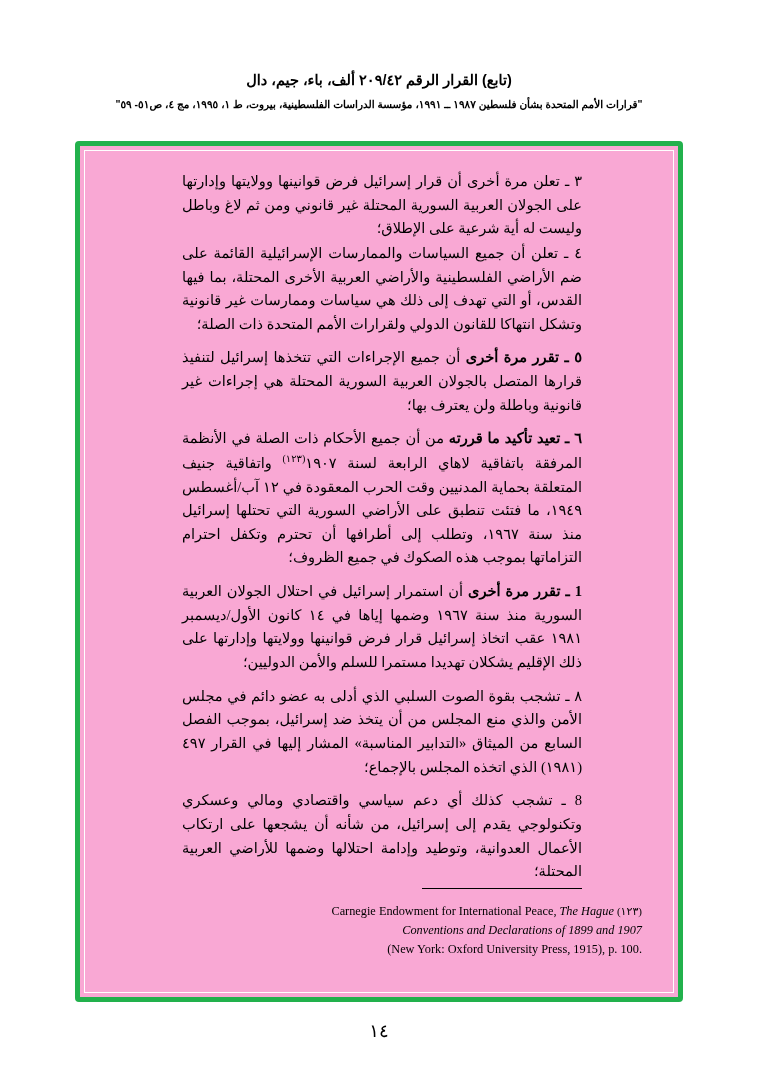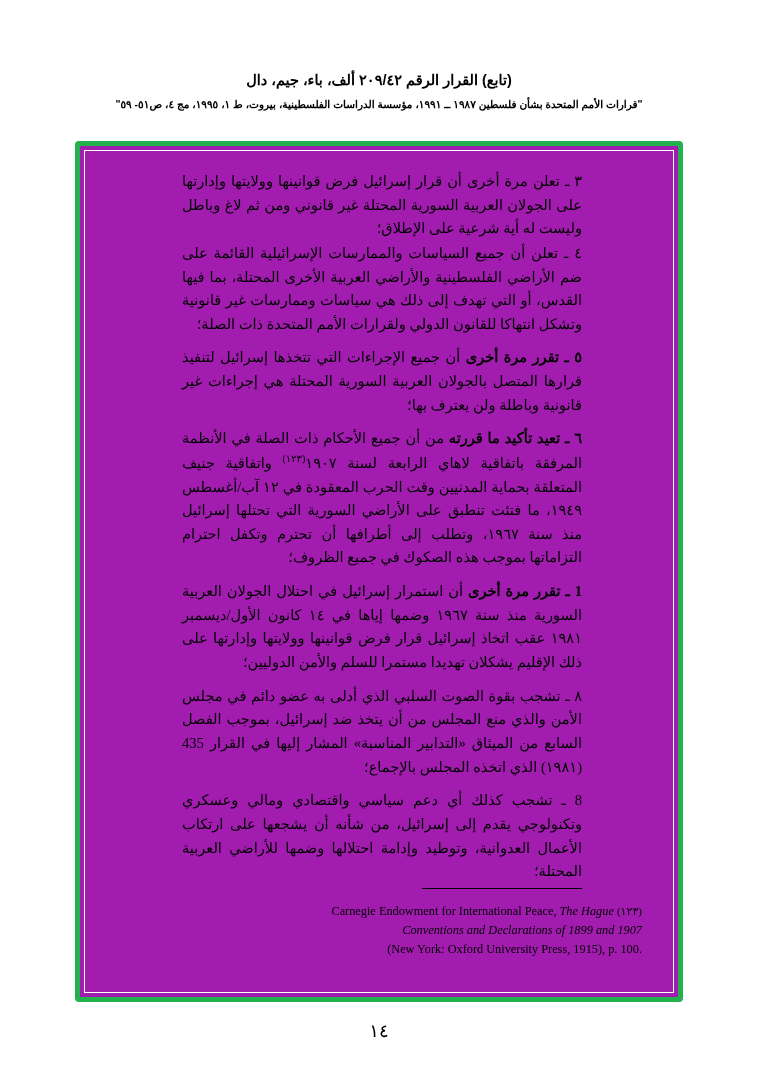--- a/index.html
+++ b/index.html
@@ -47,21 +47,21 @@
   
   .frame {
     position: absolute;
     top: 141px;
     left: 75px;
     width: 608px;
     height: 861px;
     border: 5px solid #22b14c;
     border-radius: 4px;
     box-sizing: border-box;
-    background: #a21caf;
+    background: #f9a8d4;
   }
   .frame-inner {
     position: absolute;
     inset: 4px;
     border: 1px solid #ffffff;
     box-sizing: border-box;
   }
 
   
   .body-col {
@@ -151,21 +151,21 @@
       <div class="gap"></div>
 
       <p class="para"><span class="lead">٦ ـ تعيد تأكيد ما قررته</span> <span>من أن جميع الأحكام ذات الصلة في الأنظمة المرفقة باتفاقية لاهاي الرابعة لسنة ١٩٠٧</span><sup class="note">(١٢٣)</sup><span> واتفاقية جنيف المتعلقة بحماية المدنيين وقت الحرب المعقودة في ١٢ آب/أغسطس ١٩٤٩، ما فتئت تنطبق على الأراضي السورية التي تحتلها إسرائيل منذ سنة ١٩٦٧، وتطلب إلى أطرافها أن تحترم وتكفل احترام التزاماتها بموجب هذه الصكوك في جميع الظروف؛</span></p>
 
       <div class="gap"></div>
 
       <p class="para"><span class="lead">1 ـ تقرر مرة أخرى</span> <span>أن استمرار إسرائيل في احتلال الجولان العربية السورية منذ سنة ١٩٦٧ وضمها إياها في ١٤ كانون الأول/ديسمبر ١٩٨١ عقب اتخاذ إسرائيل قرار فرض قوانينها وولايتها وإدارتها على ذلك الإقليم يشكلان تهديدا مستمرا للسلم والأمن الدوليين؛</span></p>
 
       <div class="gap"></div>
 
-      <p class="para">٨ ـ تشجب بقوة الصوت السلبي الذي أدلى به عضو دائم في مجلس الأمن والذي منع المجلس من أن يتخذ ضد إسرائيل، بموجب الفصل السابع من الميثاق «التدابير المناسبة» المشار إليها في القرار 435 (١٩٨١) الذي اتخذه المجلس بالإجماع؛</p>
+      <p class="para">٨ ـ تشجب بقوة الصوت السلبي الذي أدلى به عضو دائم في مجلس الأمن والذي منع المجلس من أن يتخذ ضد إسرائيل، بموجب الفصل السابع من الميثاق «التدابير المناسبة» المشار إليها في القرار ٤٩٧ (١٩٨١) الذي اتخذه المجلس بالإجماع؛</p>
 
       <div class="gap"></div>
 
       <p class="para">8 ـ تشجب كذلك أي دعم سياسي واقتصادي ومالي وعسكري وتكنولوجي يقدم إلى إسرائيل، من شأنه أن يشجعها على ارتكاب الأعمال العدوانية، وتوطيد وإدامة احتلالها وضمها للأراضي العربية المحتلة؛</p>
     </div>
 
     <div class="fn-rule"></div>
 
     <div class="fn-block">
       <div><span>Carnegie Endowment for International Peace, </span><span class="it">The Hague</span> <span class="fn-num">(١٢٣)</span></div>

